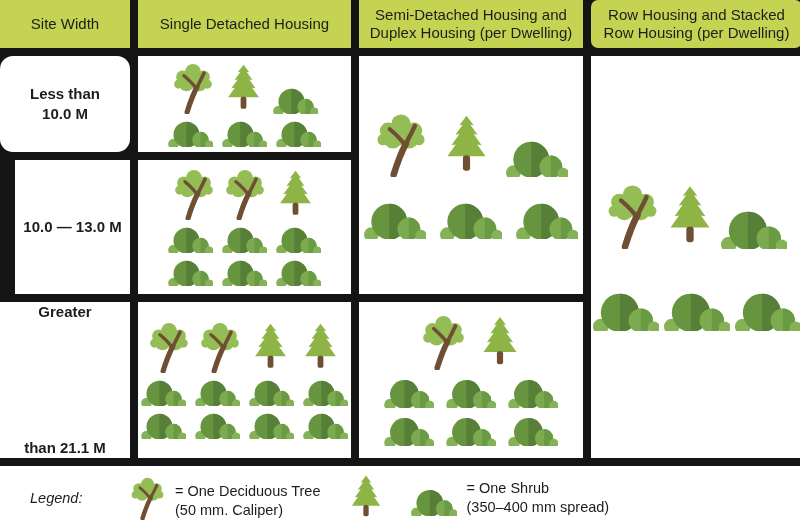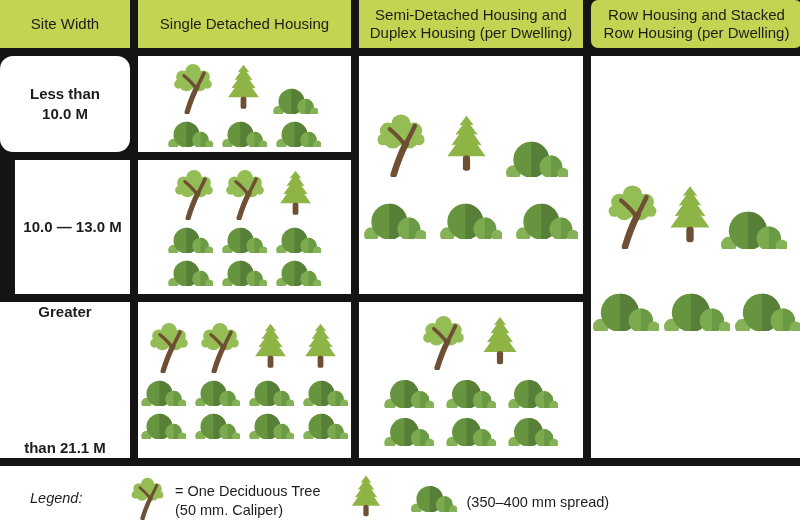--- a/index.html
+++ b/index.html
@@ -633,18 +633,19 @@
           <svg class="icon icon-shrub" viewBox="0 0 76 46" xmlns="http://www.w3.org/2000/svg">
     <circle cx="9" cy="41" r="9" class="f-shrub-light"></circle>
     <circle cx="31" cy="25" r="22" class="f-shrub-left"></circle>
     <path d="M31,3 a22,22 0 0 1 0,44 Z" class="f-shrub-right"></path>
     <circle cx="55" cy="34" r="14" class="f-bump-left"></circle>
     <path d="M55,20 a14,14 0 0 1 0,28 Z" class="f-bump-right"></path>
     <circle cx="70" cy="42" r="7" class="f-shrub-light"></circle>
   </svg>
         </span>
       <div class="legend-text">
+        <span>= One Shrub</span>
         <span>(350–400 mm spread)</span>
       </div>
     </div>
   </div>
 
 </div>
 
 </body></html>

